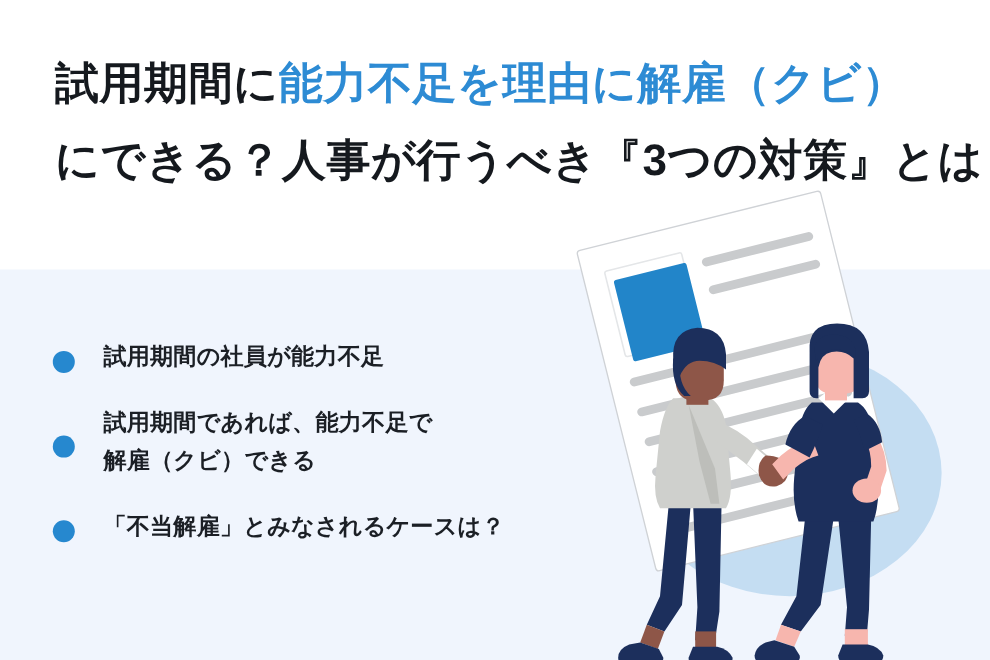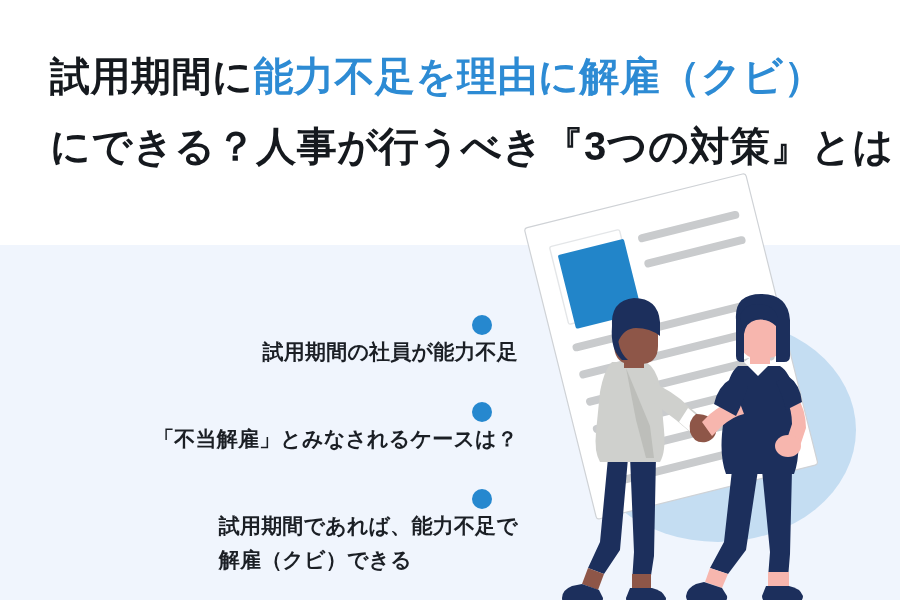--- a/index.html
+++ b/index.html
@@ -65,23 +65,22 @@
   
   .bullets {
     position: absolute;
     left: 48px;
     top: 308px;
     width: 470px;
     z-index: 30;
   }
   .bullet-row {
     display: flex;
-    align-items: flex-end;
+    align-items: center;
     margin-bottom: 26px;
-    flex-direction: column;
   }
   .bullet-row:last-child {
     margin-bottom: 0;
   }
   .bullet-dot {
     flex: 0 0 auto;
     width: 20px;
     height: 20px;
     border-radius: 50%;
     background: #2688cf;
@@ -132,29 +131,29 @@
     <div class="bullet-row">
       <span class="bullet-dot"></span>
       <span class="bullet-text">
         <span>試用期間の社員が能力不足</span>
       </span>
     </div>
 
     <div class="bullet-row">
       <span class="bullet-dot"></span>
       <span class="bullet-text">
-        <span>「不当解雇」とみなされるケースは？</span>
+        <span>試用期間であれば、能力不足で</span>
+        <span class="l2">解雇（クビ）できる</span>
       </span>
     </div>
 
     <div class="bullet-row">
       <span class="bullet-dot"></span>
       <span class="bullet-text">
-        <span>試用期間であれば、能力不足で</span>
-        <span class="l2">解雇（クビ）できる</span>
+        <span>「不当解雇」とみなされるケースは？</span>
       </span>
     </div>
 
   </div>
 
   <div class="illustration">
     <svg viewBox="0 0 400 430" xmlns="http://www.w3.org/2000/svg">
 
       <ellipse cx="218" cy="260" rx="138" ry="112" fill="#c4ddf2"></ellipse>
 

